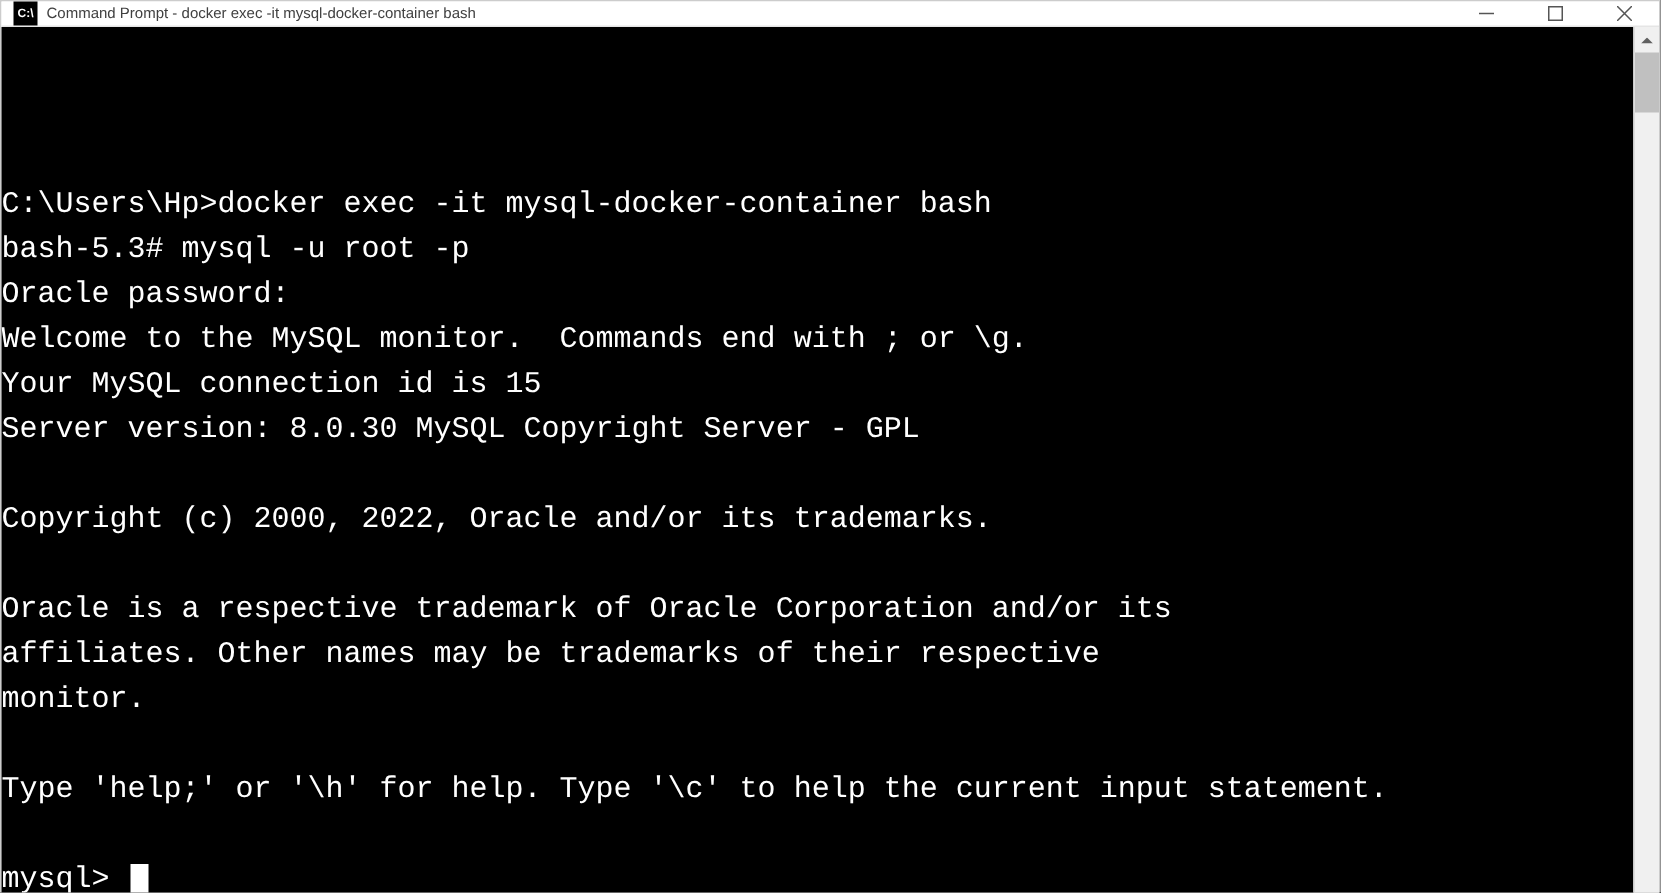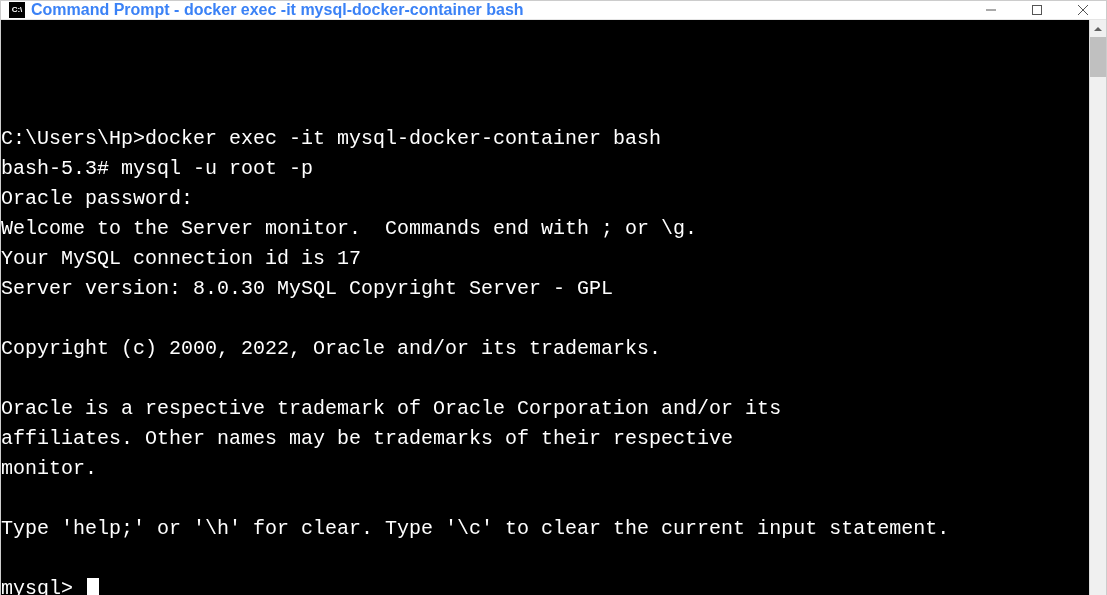--- a/index.html
+++ b/index.html
@@ -40,24 +40,23 @@
       background: #000;
       position: relative;
     }
     .titlebar-icon-text {
       font-size: 8px;
       color: #fff;
       font-weight: bold;
       line-height: 1;
     }
     .titlebar-title {
-      font-size: 16px;
-      color: #3b82f6;
+      font-size: 10px;
+      color: #404040;
       flex: 1;
-      font-weight: bold;
     }
     .window-controls {
       display: flex;
       height: 100%;
     }
     .window-control {
       width: 46px;
       height: 100%;
       display: flex;
       align-items: center;
@@ -148,31 +147,31 @@
             <path d="M0 0 L10 10 M10 0 L0 10" stroke="currentColor" stroke-width="1"></path>
           </svg>
       </div>
     </div>
   </div>
   <div class="terminal-area">
     <div class="terminal">
       <div class="terminal-content"><span>C:\Users\Hp&gt;docker exec -it mysql-docker-container bash</span>
 <span>bash-5.3# mysql -u root -p</span>
 <span>Oracle password:</span>
-<span>Welcome to the Server monitor.  Commands end with ; or \g.</span>
-<span>Your MySQL connection id is 17</span>
+<span>Welcome to the MySQL monitor.  Commands end with ; or \g.</span>
+<span>Your MySQL connection id is 15</span>
 <span>Server version: 8.0.30 MySQL Copyright Server - GPL</span>
 <span></span>
 <span>Copyright (c) 2000, 2022, Oracle and/or its trademarks.</span>
 <span></span>
 <span>Oracle is a respective trademark of Oracle Corporation and/or its</span>
 <span>affiliates. Other names may be trademarks of their respective</span>
 <span>monitor.</span>
 <span></span>
-<span>Type 'help;' or '\h' for clear. Type '\c' to clear the current input statement.</span>
+<span>Type 'help;' or '\h' for help. Type '\c' to help the current input statement.</span>
 <span></span>
 <span>mysql&gt; </span><span class="cursor-block"></span></div>
     </div>
     <div class="scrollbar">
       <div class="scrollbar-arrow">
         <svg width="8" height="4" viewBox="0 0 8 4">
             <path d="M0 4 L4 0 L8 4" fill="currentColor"></path>
           </svg>
       </div>
       <div class="scrollbar-track">

